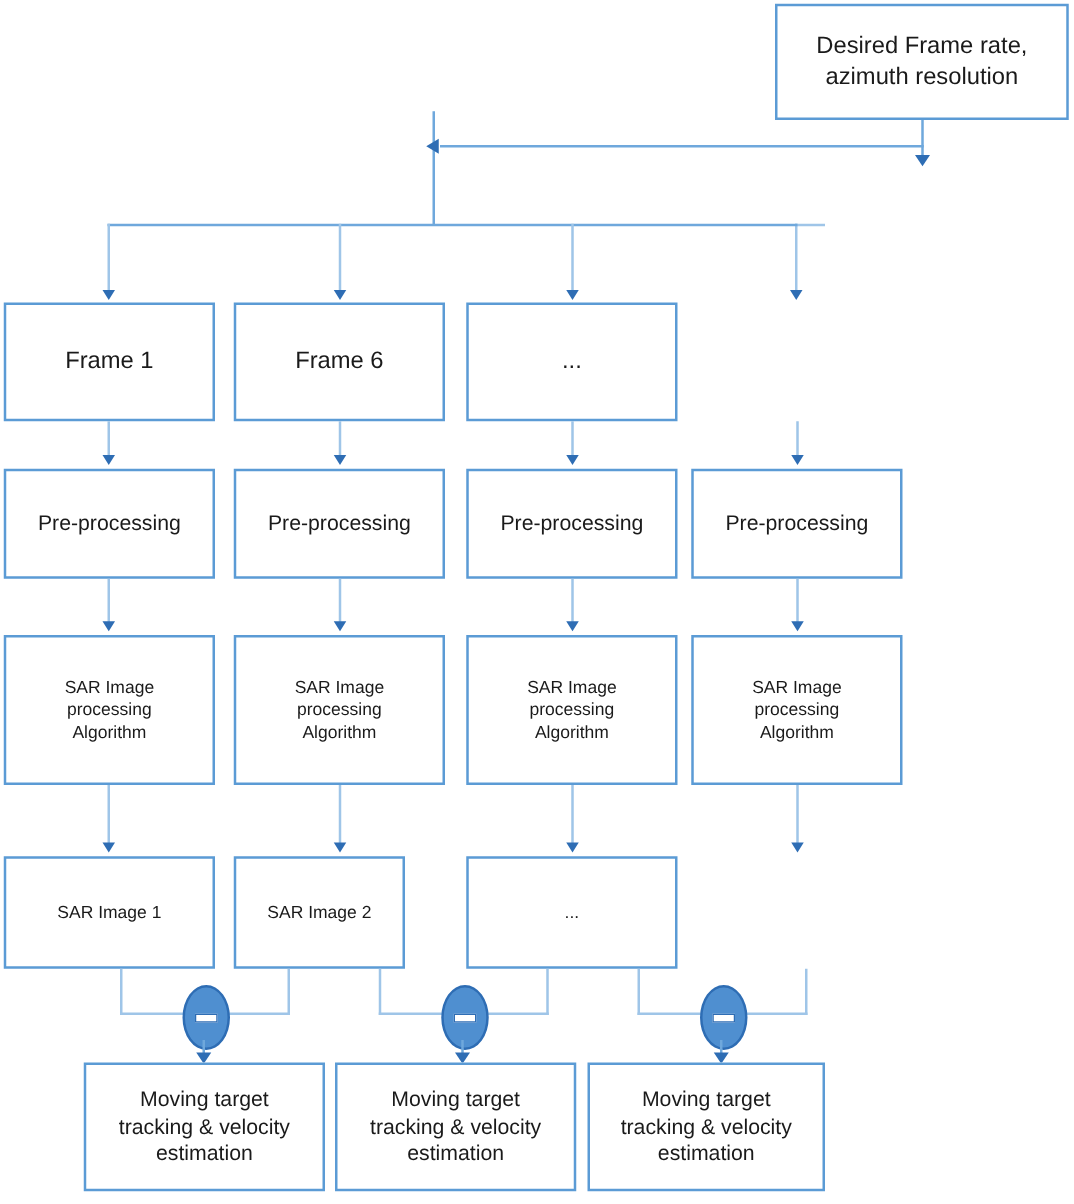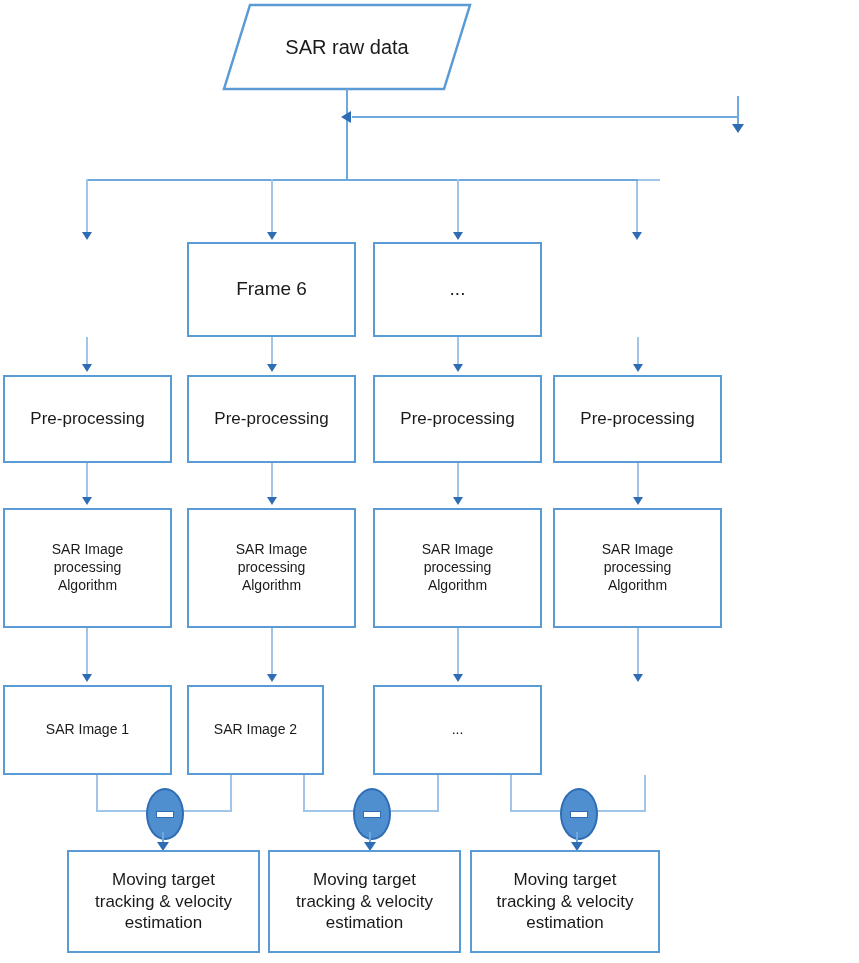--- a/index.html
+++ b/index.html
@@ -84,27 +84,25 @@
     background:#ffffff;
     border:1px solid #2E6DB4;
     box-sizing:border-box;
   }
 </style>
 </head>
 <body>
 
 <div id="canvas">
 
-  <div class="para-wrap" style="left:222px;top:3px;width:250px;height:88px;">
-    <svg class="para-svg" width="250" height="88">
-      <polygon points="28,2 248,2 222,86 2,86" fill="#ffffff" stroke="#5B9BD5" stroke-width="2.5"></polygon>
-    </svg>
-    <div class="para-label">SAR raw data</div>
-  </div>
-
+
+  <div class="node f19" style="left:620px;top:3px;width:235px;height:93px;">
+    <span>Desired Frame rate,
+azimuth resolution</span>
+  </div>
 
 
   <div class="ln lnv" style="left:346px;top:89px;height:91px;"></div>
 
   <div class="ln lnv" style="left:737px;top:96px;height:30px;"></div>
   <div class="arrow-down" style="left:732px;top:124px;"></div>
 
   <div class="ln lnh" style="left:352px;top:116px;width:387px;"></div>
   <div class="arrow-left" style="left:341px;top:111px;"></div>
 
@@ -116,20 +114,23 @@
 
   <div class="ln lnv-pale" style="left:86px;top:179px;height:56px;"></div>
   <div class="arrow-down-sm" style="left:82px;top:232px;"></div>
 
   <div class="ln lnv-pale" style="left:271px;top:179px;height:56px;"></div>
   <div class="arrow-down-sm" style="left:267px;top:232px;"></div>
 
   <div class="ln lnv-pale" style="left:457px;top:179px;height:56px;"></div>
   <div class="arrow-down-sm" style="left:453px;top:232px;"></div>
 
+  <div class="node f19" style="left:3px;top:242px;width:169px;height:95px;">
+    <span>Frame 1</span>
+  </div>
   <div class="node f19" style="left:187px;top:242px;width:169px;height:95px;">
     <span>Frame 6</span>
   </div>
   <div class="node f19" style="left:373px;top:242px;width:169px;height:95px;">
     <span>...</span>
   </div>
 
   <div class="ln lnv-pale" style="left:86px;top:337px;height:30px;"></div>
   <div class="arrow-down-sm" style="left:82px;top:364px;"></div>
 

